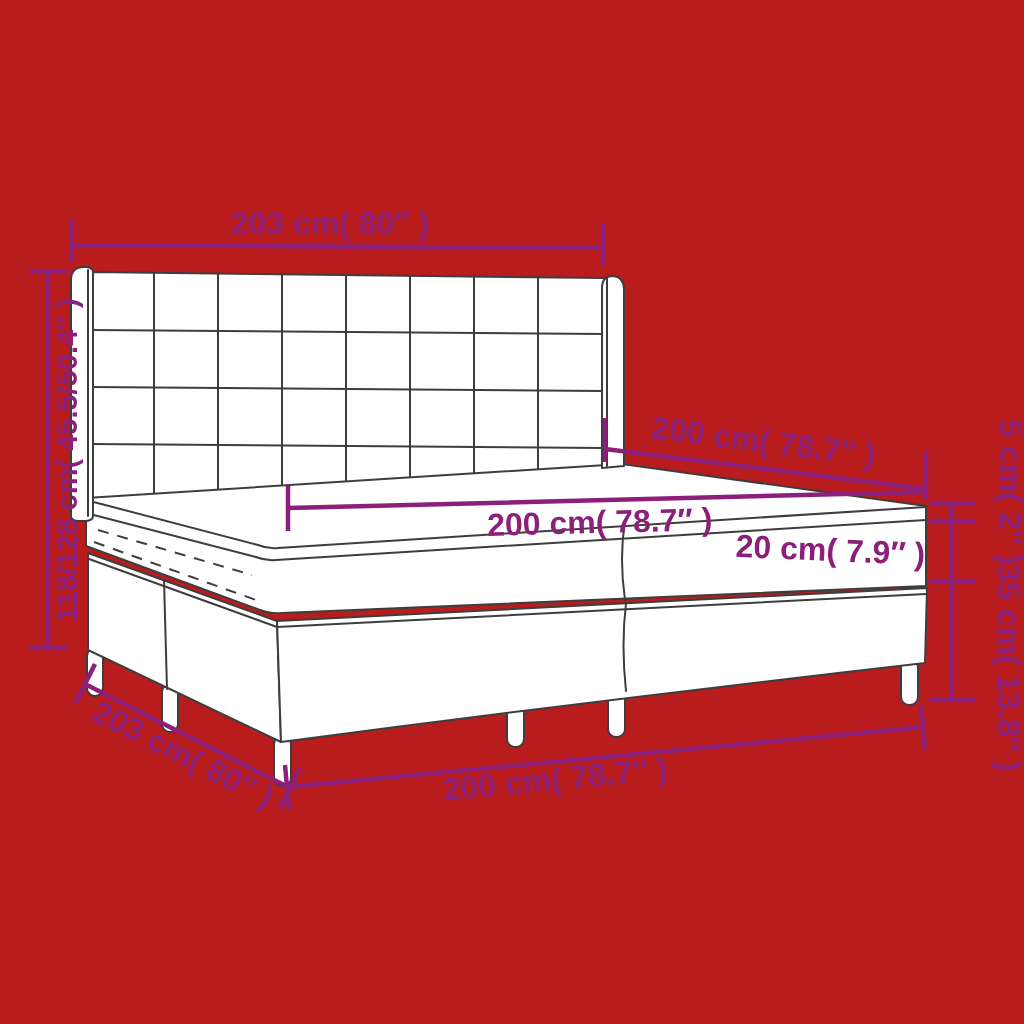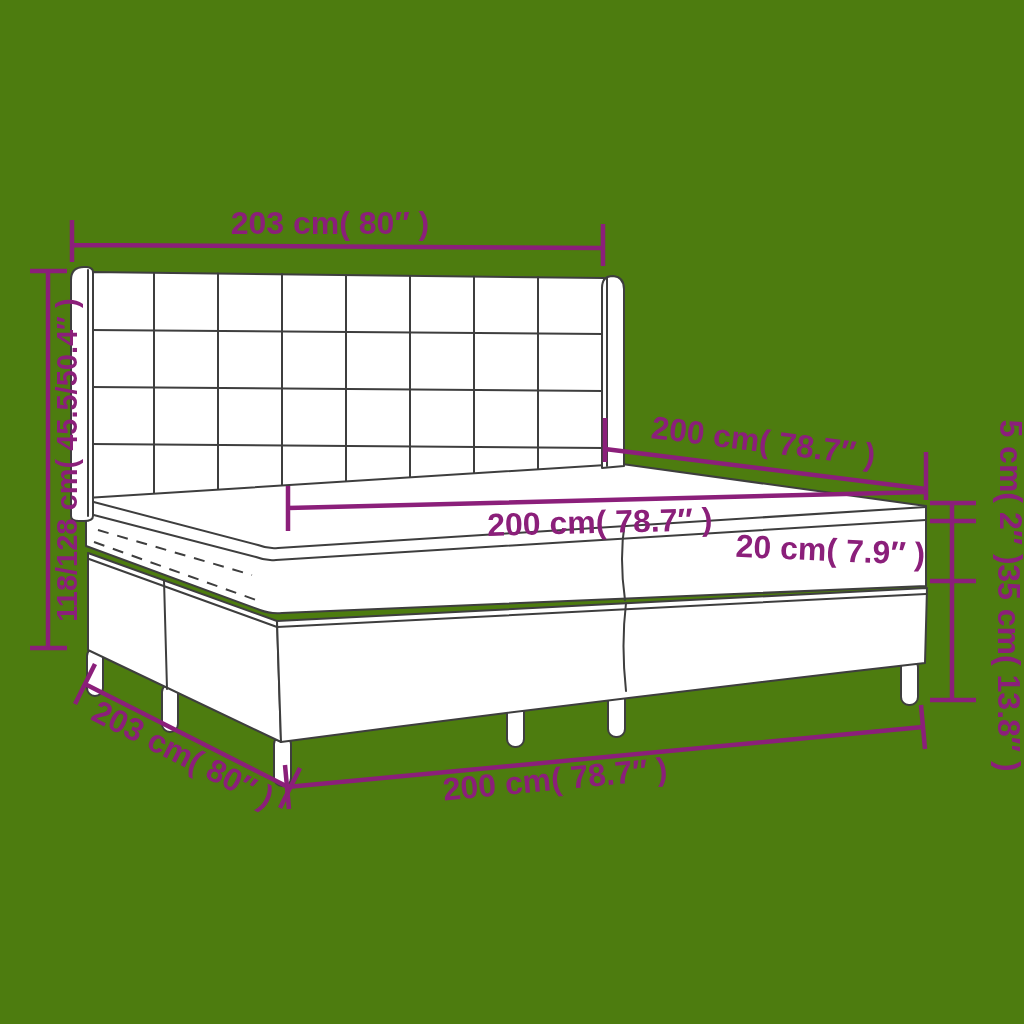--- a/index.html
+++ b/index.html
@@ -1,16 +1,16 @@
 <!DOCTYPE html>
 <html><head>
 <meta charset="utf-8">
 <style>
   html,body{margin:0;padding:0;background:#ffffff;}
-  .stage{position:relative;width:1024px;height:1024px;background:#4d7c0f;overflow:hidden;
+  .stage{position:relative;width:1024px;height:1024px;background:#b91c1c;overflow:hidden;
          font-family:"Liberation Sans", sans-serif;}
   svg{display:block;}
   .art{stroke:#3E3E3E;stroke-width:2;fill:none;stroke-linejoin:round;stroke-linecap:round;}
   .artfill{stroke:#3E3E3E;stroke-width:2;fill:#ffffff;stroke-linejoin:round;stroke-linecap:round;}
   .dash{stroke:#3E3E3E;stroke-width:2;fill:none;stroke-dasharray:11 9;}
   .dim{stroke:#8B1F7A;stroke-width:4.5;fill:none;stroke-linecap:butt;}
   .dimtext{fill:#8B1F7A;font-family:"Liberation Sans", sans-serif;font-weight:bold;
            font-size:32px;letter-spacing:0px;}
   .dimtext.small{font-size:29px;}
 </style>

